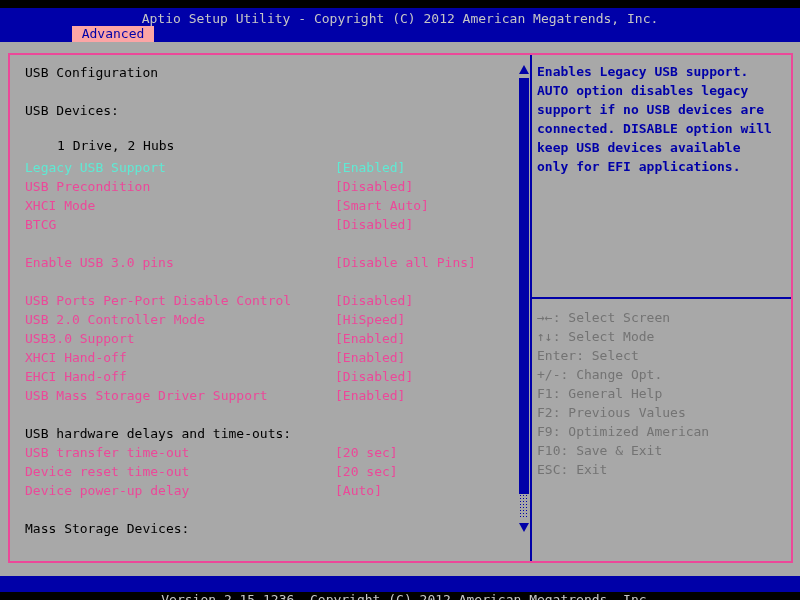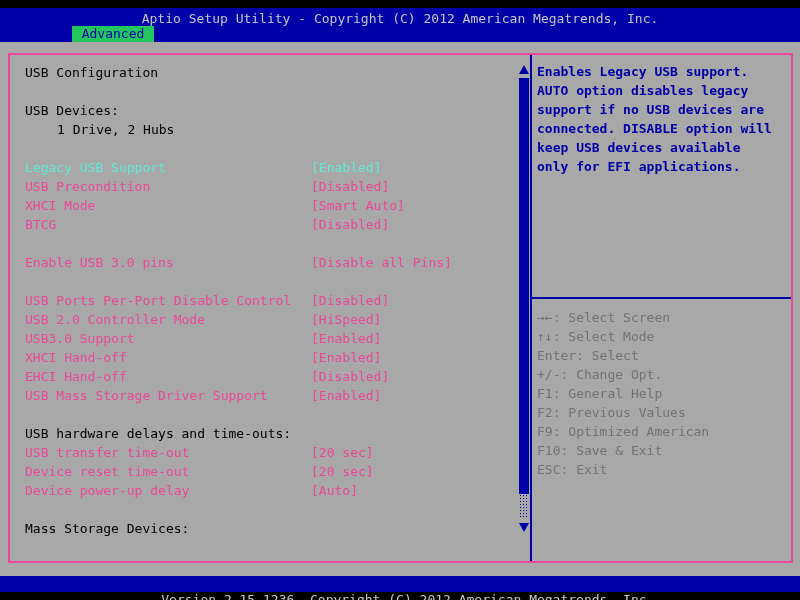--- a/index.html
+++ b/index.html
@@ -11,35 +11,35 @@
   .titlebar {
     position:absolute; left:0; top:8px; width:800px; height:42px;
     background:#0000a8;
   }
   .title-text {
     position:absolute; left:0; top:3px; width:100%; text-align:center;
     color:#c6c6c6; font-size:13px; white-space:pre;
   }
   .tab {
     position:absolute; left:72px; top:26px; width:82px; height:16px;
-    background:#22c55e; color:#0000a8; font-size:13px;
+    background:#fca5a5; color:#0000a8; font-size:13px;
     text-align:center; line-height:16px;
   }
   .body-bg {
     position:absolute; left:0; top:42px; width:800px; height:534px;
     background:#a8a8a8;
   }
   .main-box {
     position:absolute; left:8px; top:53px; width:781px; height:506px;
     border:2px solid #ec4899;
   }
   .option-list { position:absolute; left:15px; top:7px; width:480px; }
   .row { position:relative; height:19px; box-sizing:border-box; font-size:13px; white-space:pre; }
   .row .lbl { position:absolute; left:0; top:3px; }
-  .row .value { position:absolute; left:286px; top:3px; }
+  .row .value { position:absolute; left:310px; top:3px; }
   .c-blue { color:#ec4899; }
   .c-black { color:#000000; }
   .c-white { color:#5eead4;text-align:center; }
   .vdivider {
     position:absolute; left:520px; top:0; width:2px; height:100%;
     background:#0000a8;
   }
   .hdivider {
     position:absolute; left:522px; right:0; top:242px; height:2px;
     background:#0000a8;
@@ -85,21 +85,21 @@
 </div>
 <div class="tab">Advanced</div>
 
 <div class="body-bg"></div>
 
 <div class="main-box">
   <div class="option-list">
       <div class="row"><span class="lbl c-black">USB Configuration</span></div>
       <div class="row"></div>
       <div class="row"><span class="lbl c-black">USB Devices:</span></div>
-      <div class="row"><span class="lbl c-black" style="padding-left: 32px;">1 Drive, 2 Hubs</span></div>
+      <div class="row"><span class="lbl c-black" style="padding-left: 32px; margin-top: 16px;">1 Drive, 2 Hubs</span></div>
       <div class="row"></div>
       <div class="row"><span class="lbl c-white">Legacy USB Support</span><span class="value c-white">[Enabled]</span></div>
       <div class="row"><span class="lbl c-blue">USB Precondition</span><span class="value c-blue">[Disabled]</span></div>
       <div class="row"><span class="lbl c-blue">XHCI Mode</span><span class="value c-blue">[Smart Auto]</span></div>
       <div class="row"><span class="lbl c-blue">BTCG</span><span class="value c-blue">[Disabled]</span></div>
       <div class="row"></div>
       <div class="row"><span class="lbl c-blue">Enable USB 3.0 pins</span><span class="value c-blue">[Disable all Pins]</span></div>
       <div class="row"></div>
       <div class="row"><span class="lbl c-blue">USB Ports Per-Port Disable Control</span><span class="value c-blue">[Disabled]</span></div>
       <div class="row"><span class="lbl c-blue">USB 2.0 Controller Mode</span><span class="value c-blue">[HiSpeed]</span></div>

